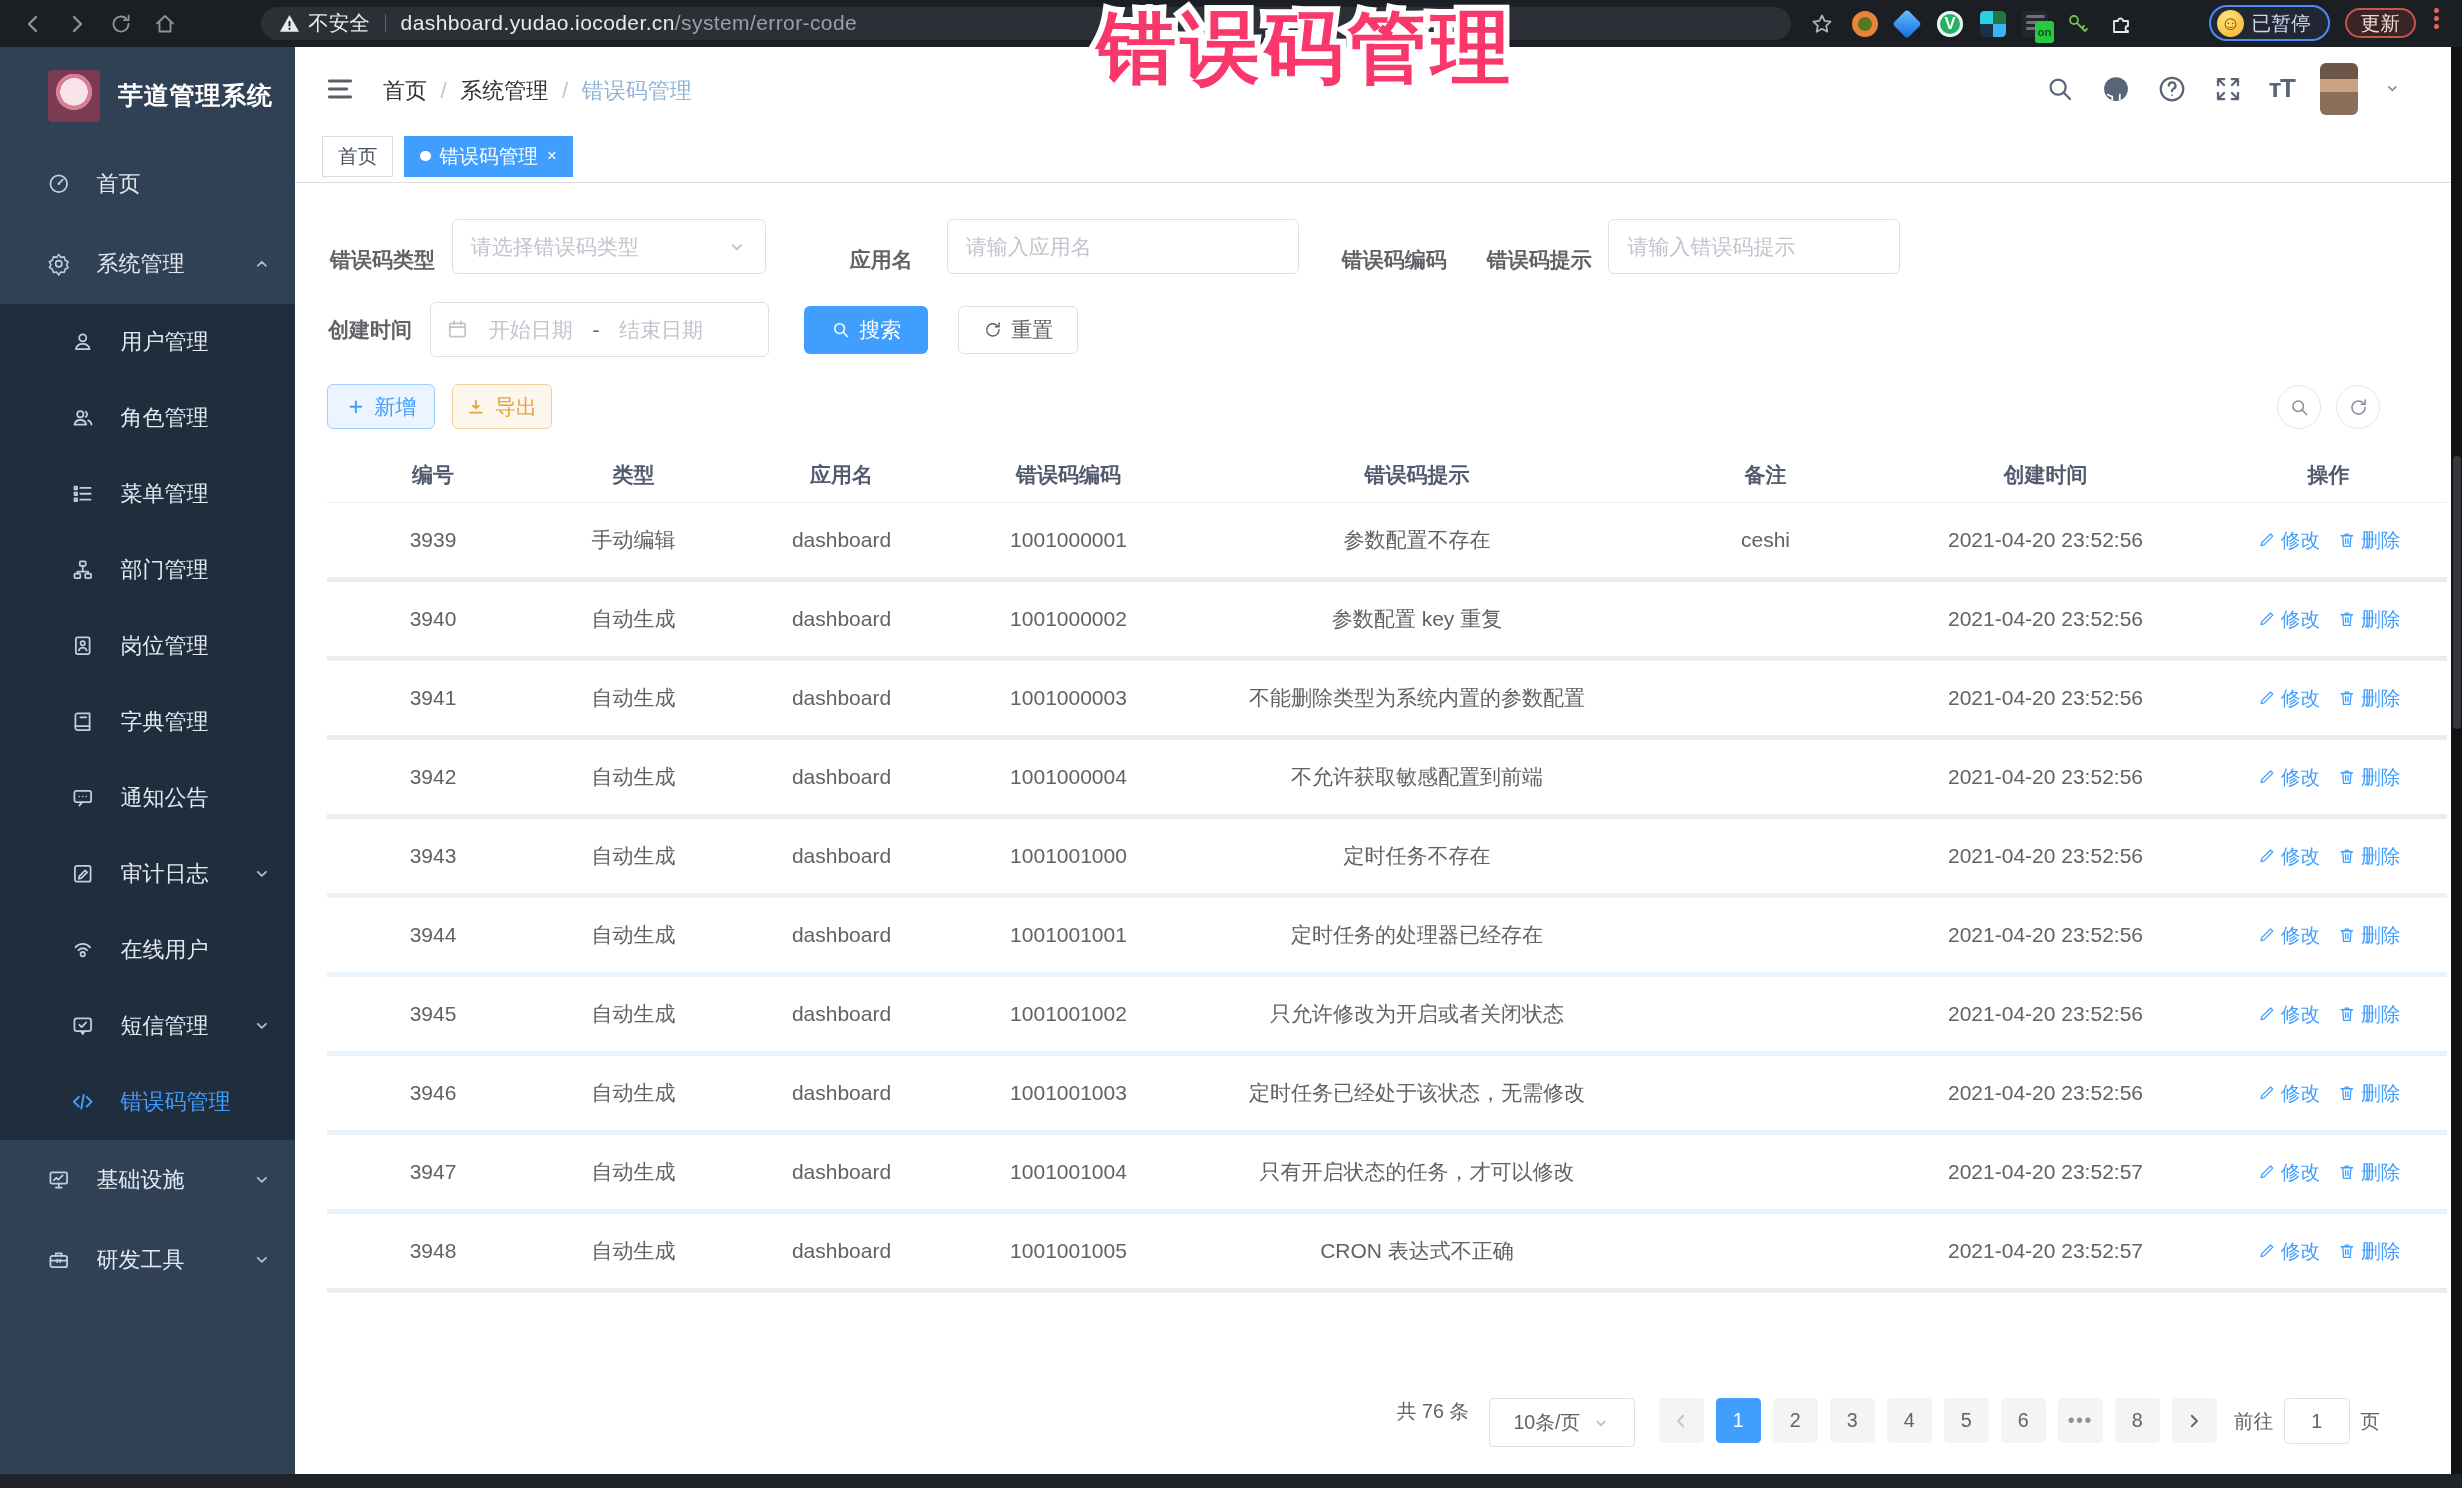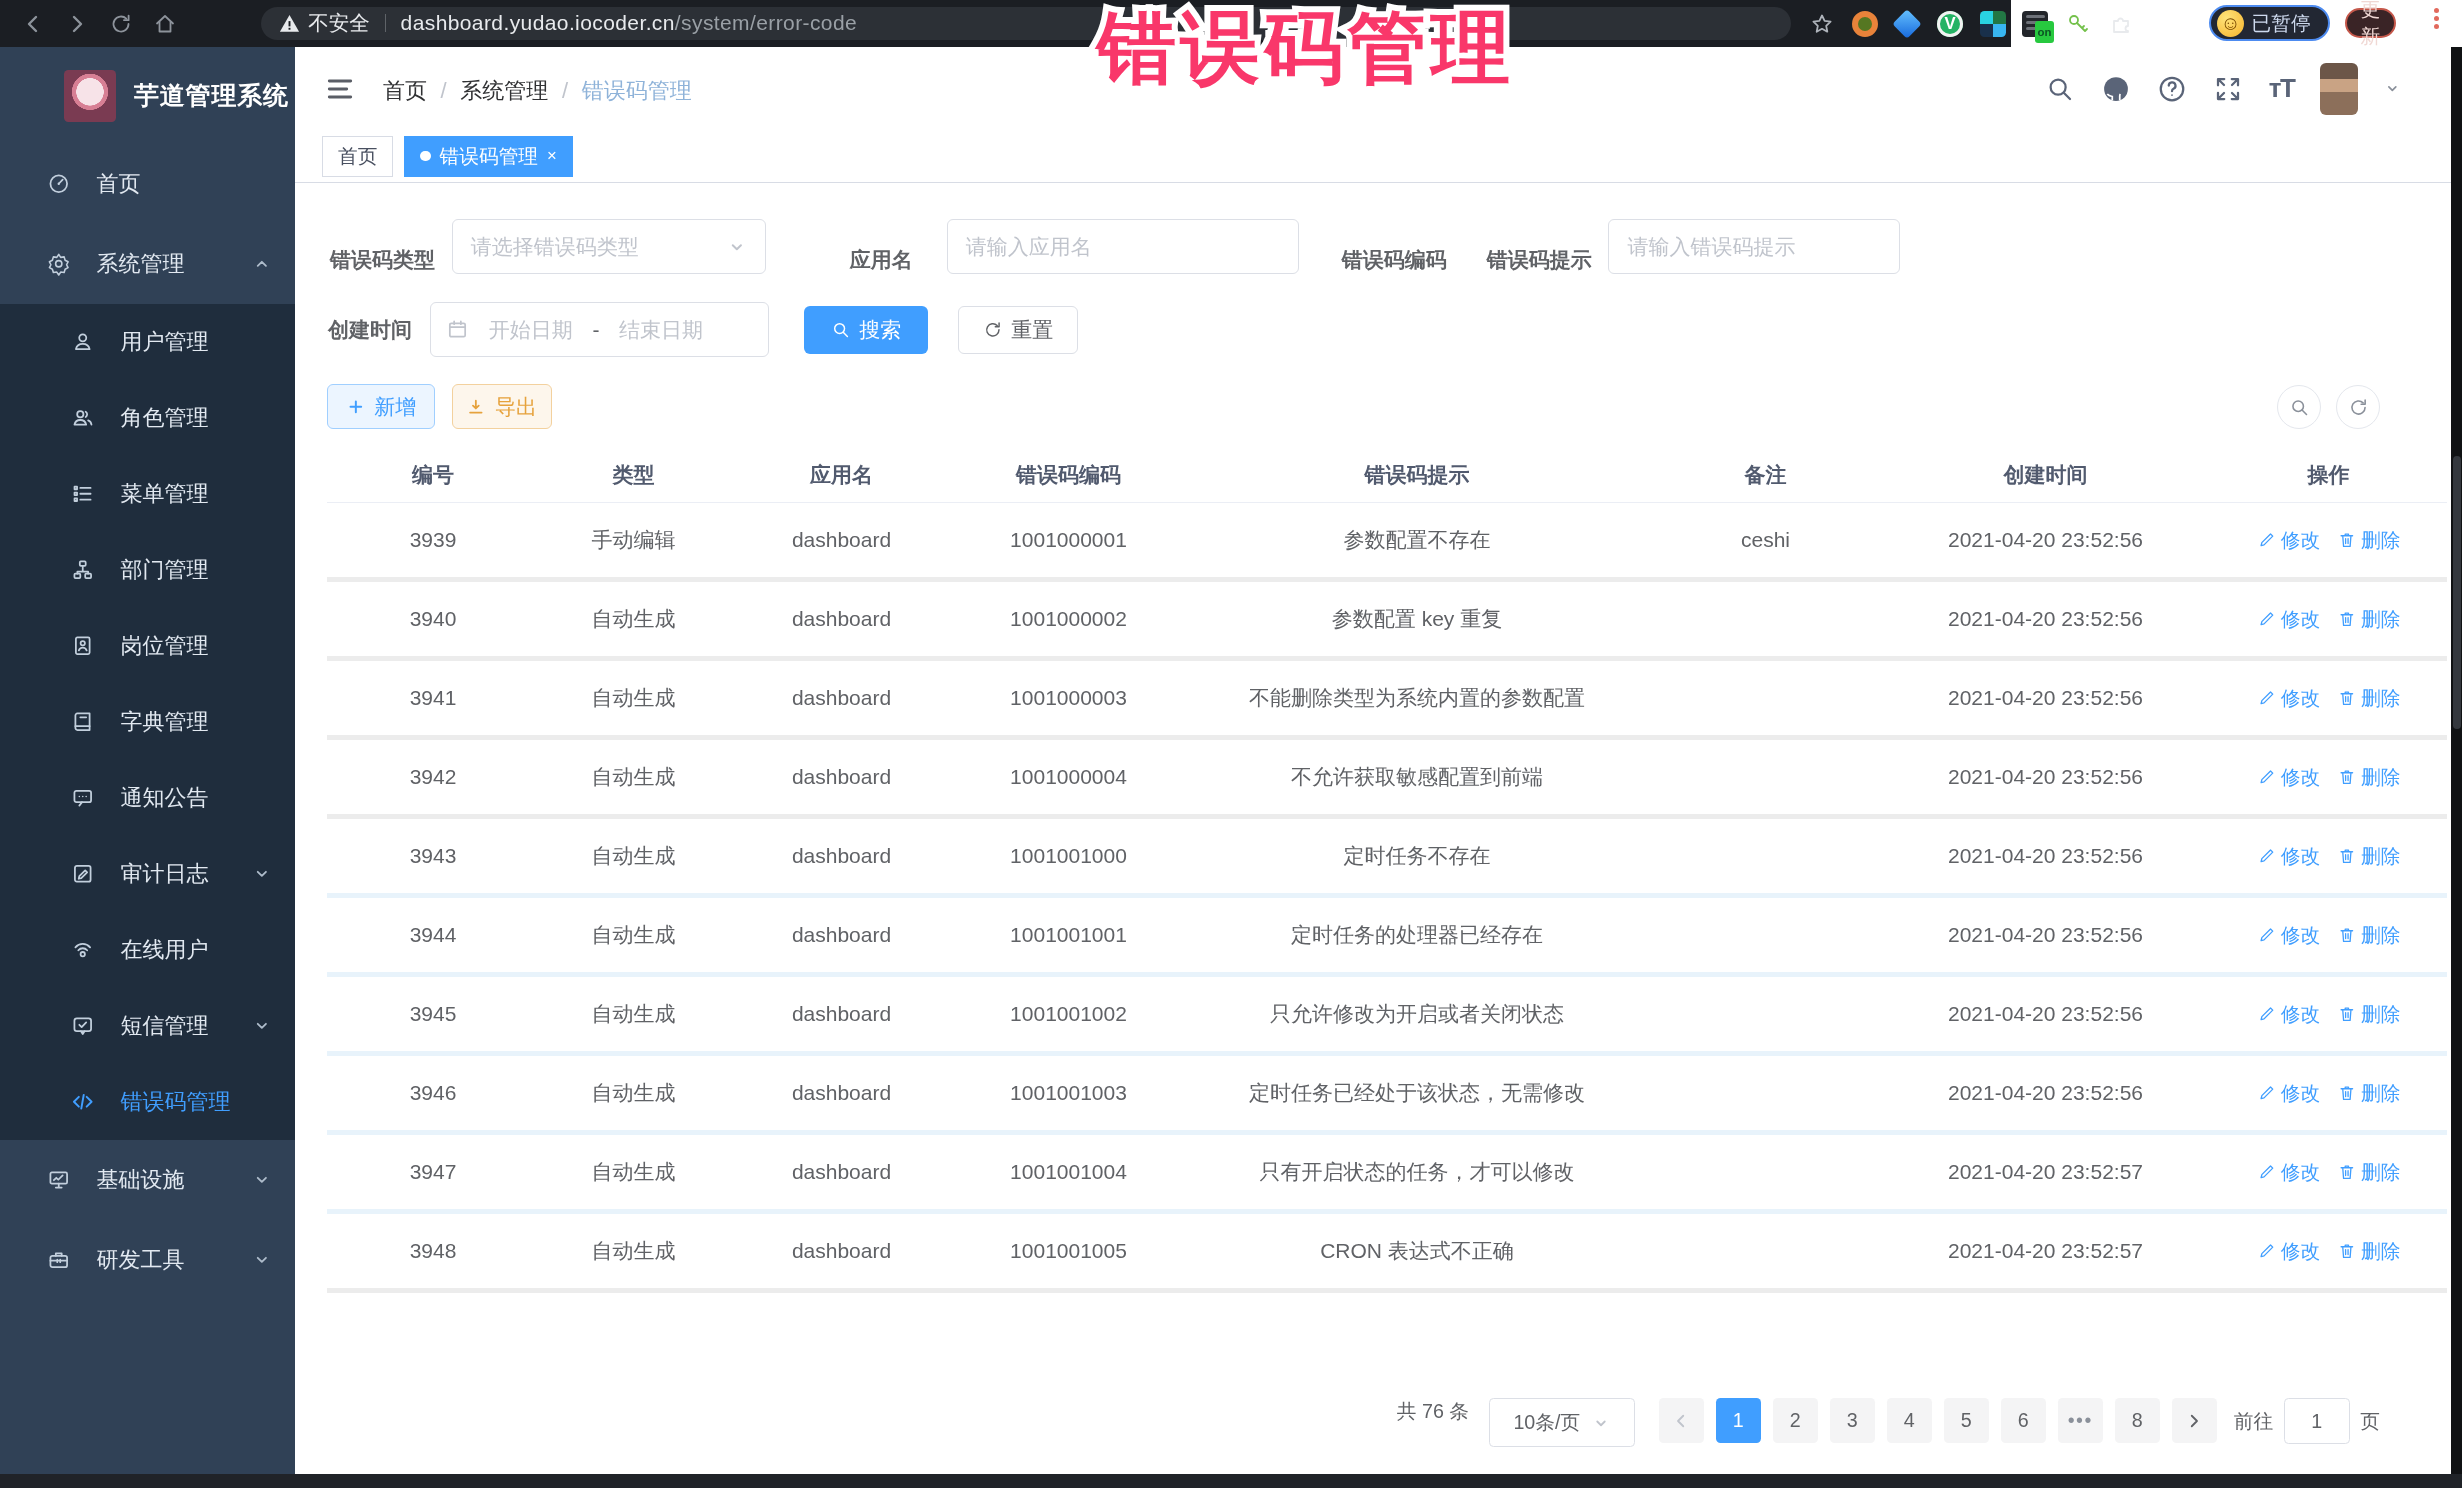--- a/index.html
+++ b/index.html
@@ -3,21 +3,21 @@
 <meta charset="utf-8">
 <style>
   html,body{margin:0;padding:0;background:#e9e9e9;}
   #app{position:relative;width:2462px;height:1488px;background:#fff;overflow:hidden;
        font-family:"Liberation Sans","DejaVu Sans",sans-serif;}
   svg{display:block}
   .ic{display:inline-flex;align-items:center;justify-content:center}
   .ic svg{width:1em;height:1em}
 
   
-  .browser-bar{position:absolute;left:0;top:0;width:2011px;height:47px;background:#1b1e23;
+  .browser-bar{position:absolute;left:0;top:0;width:2462px;height:47px;background:#1b1e23;
                display:flex;align-items:center;color:#9aa0a6;}
   .bnav{width:26px;height:26px;font-size:24px;color:#8d939b;margin-left:18px;}
   .bnav:first-child{margin-left:19.7px}
   .url-pill{position:absolute;left:261px;top:6.8px;width:1530px;height:33px;border-radius:16.7px;
             background:#2c3036;display:flex;align-items:center;padding:0 16.7px;box-sizing:border-box;}
   .url-pill .warn{font-size:23px;color:#e8eaed;margin-right:7.6px}
   .url-pill .sec{color:#e8eaed;font-size:20.5px}
   .url-pill .div{width:0.8px;height:18px;background:#5f6368;margin:0 15px}
   .url-pill .host{color:#e8eaed;font-size:21px;letter-spacing:0.4px}
   .url-pill .path{color:#9aa0a6;font-size:21px;letter-spacing:0.4px}
@@ -48,21 +48,21 @@
   .menu-dots b{width:5.3px;height:5.3px;border-radius:50%;background:#e2695c;display:block}
 
   
   .overlay-title{position:absolute;left:1097px;top:4.5px;z-index:60;font-size:79px;font-weight:800;
                  letter-spacing:4.5px;line-height:1.1;pointer-events:none}
   .overlay-title .stroke{position:absolute;left:0;top:0;color:#fff;-webkit-text-stroke:12px #fff;}
   .overlay-title .fill{position:relative;color:#f9376a}
 
   
   .sidebar{position:absolute;left:0;top:47px;width:295px;height:1427px;background:#304156;overflow:hidden;}
-  .logo-row{height:97px;display:flex;align-items:center;padding-left:64px;gap:18px}
+  .logo-row{height:97px;display:flex;align-items:center;padding-left:48px;gap:18px}
   .logo-img{width:52px;height:52px;border-radius:4.5px;
             background:radial-gradient(circle at 50% 42%,#f7e3e8 0 34%,#d77f94 35% 45%,#7a3b52 46% 100%);}
   .logo-title{color:#fff;font-size:25px;font-weight:bold;letter-spacing:0.8px}
   .menu-item{display:flex;align-items:center;height:80px;padding:0 23px 0 47px;color:#e2e9f1;font-size:22px;cursor:pointer}
   .menu-item .mico{font-size:23.5px;color:#c2cfdd;margin-right:26px}
   .menu-item .arrow{margin-left:auto;font-size:19.7px;color:#aebccb}
   .submenu{background:#1f2d3d;}
   .submenu .menu-item{height:76px;padding-left:71px}
   .menu-item.active,.menu-item.active .mico{color:#409eff}
 

